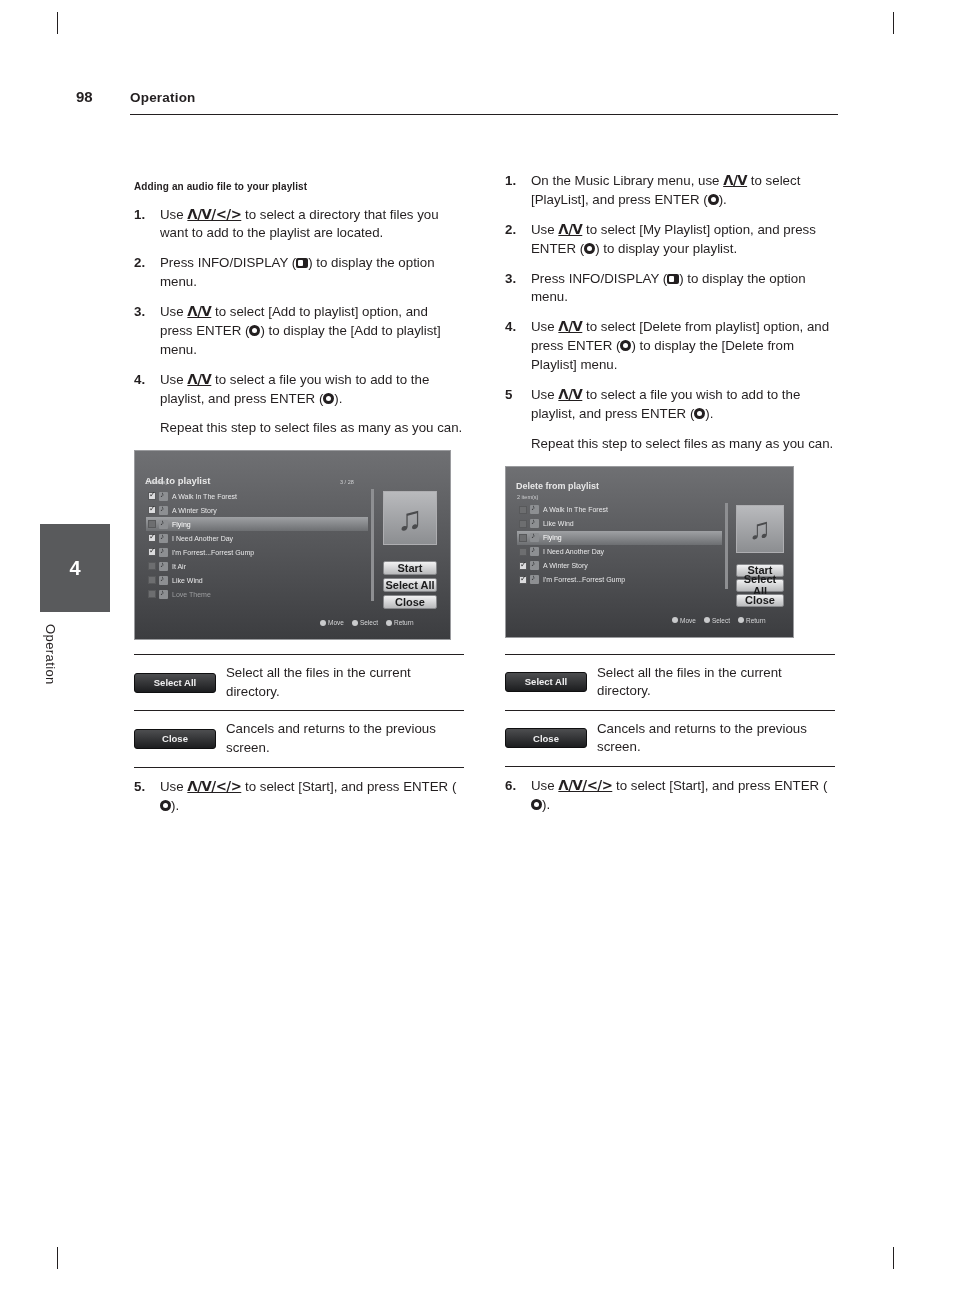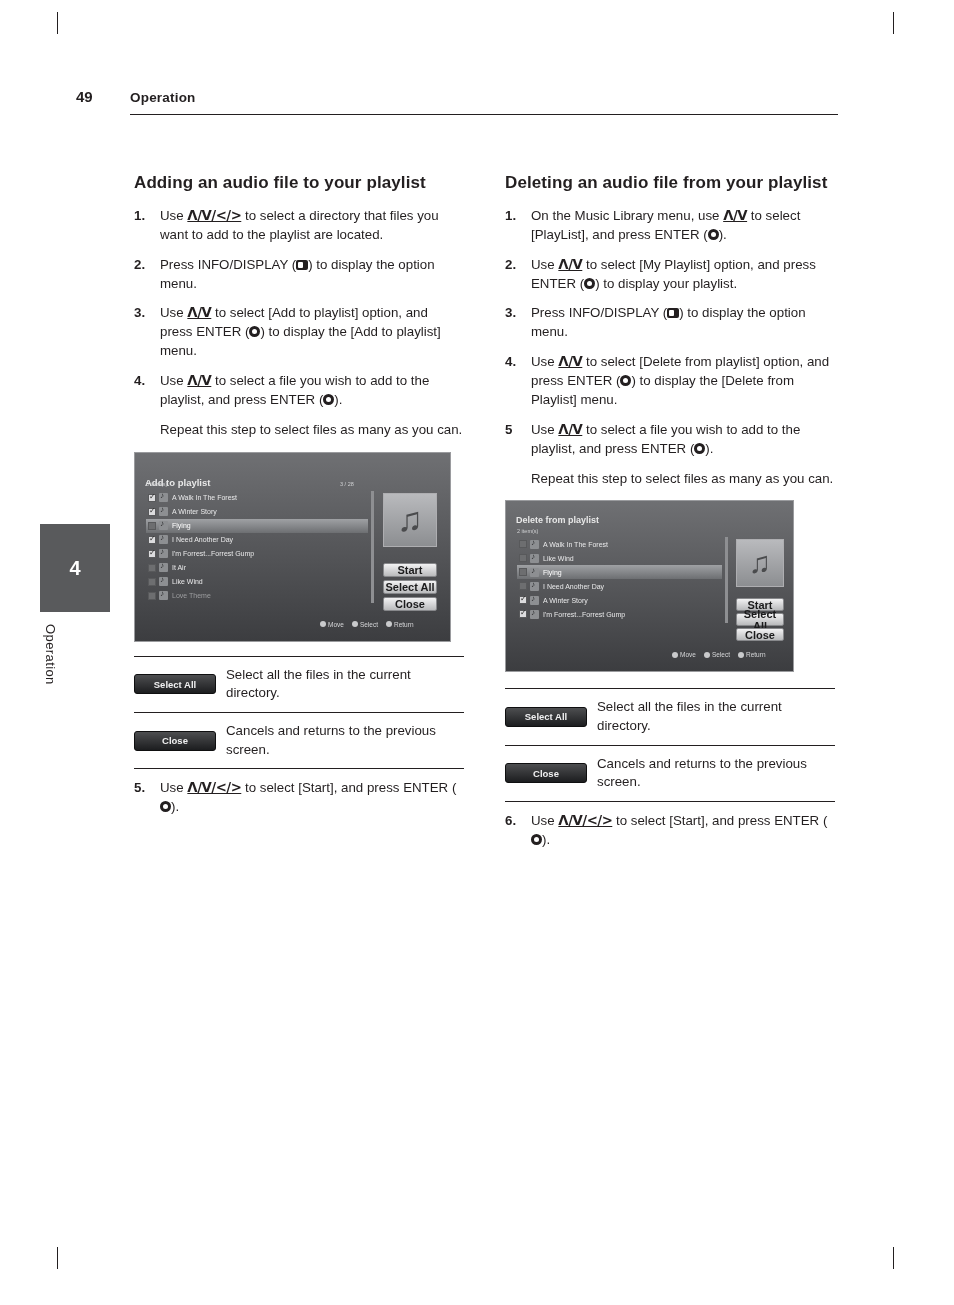--- a/index.html
+++ b/index.html
@@ -44,21 +44,21 @@
     transform:rotate(90deg); transform-origin: left top;
     font-size:13px; color:#231f20; letter-spacing:.4px;
     white-space:nowrap;
   }
 
   .col { position:absolute; width:330px; }
   .col-left { left:134px; top:172px; }
   .col-right { left:505px; top:172px; }
 
   h2.head {
-    font-size:17px; font-weight:bold; margin:0 0 12px 0; line-height:1.35;
+    font-size:10px; font-weight:bold; margin:8px 0 12px 0; line-height:1.35;
     letter-spacing:.1px;
   }
 
   ol.steps { list-style:none; margin:0; padding:0; }
   .step { position:relative; padding-left:26px; margin-bottom:11px; font-size:13.3px; line-height:1.42; }
   .step .n { position:absolute; left:0; top:0; font-weight:bold; }
   .step.cont { padding-left:26px; }
   .arrows { font-weight:bold; font-family:"DejaVu Sans", sans-serif; letter-spacing:-.5px;text-decoration:underline;}
 
   
@@ -143,21 +143,21 @@
 </style>
 </head>
 <body>
 
 <div class="crop" style="left:57px;top:12px;width:1px;height:22px;"></div>
 <div class="crop" style="left:893px;top:12px;width:1px;height:22px;"></div>
 <div class="crop" style="left:57px;top:1247px;width:1px;height:22px;"></div>
 <div class="crop" style="left:893px;top:1247px;width:1px;height:22px;"></div>
 
 <div class="page-head">
-  <div class="num">49</div>
+  <div class="num">98</div>
   <div class="sect">Operation</div>
   <div class="rule"></div>
 </div>
 
 <div class="side-tab">
   <span>4</span>
 </div>
 <div class="side-label">Operation</div>
 
 <div class="col col-left">
@@ -278,21 +278,20 @@
   <ol class="steps" style="margin-top:10px;">
     <li class="step">
       <span class="n">5.</span>
       Use <span class="arrows">Λ/V/&lt;/&gt;</span> to select [Start], and press ENTER (<span class="ico-enter"></span>).
     </li>
   </ol>
 </div>
 
 <div class="col col-right">
 
-  <h2 class="head">Deleting an audio file from your playlist</h2>
 
   <ol class="steps">
     <li class="step">
       <span class="n">1.</span>
       On the Music Library menu, use <span class="arrows">Λ/V</span> to select [PlayList], and press ENTER (<span class="ico-enter"></span>).
     </li>
     <li class="step">
       <span class="n">2.</span>
       Use <span class="arrows">Λ/V</span> to select [My Playlist] option, and press ENTER (<span class="ico-enter"></span>) to display your playlist.
     </li>

